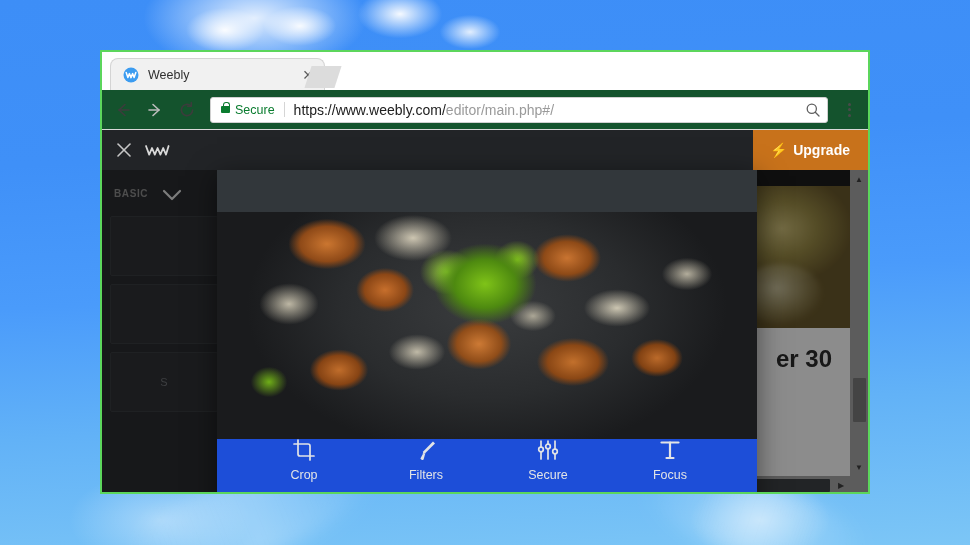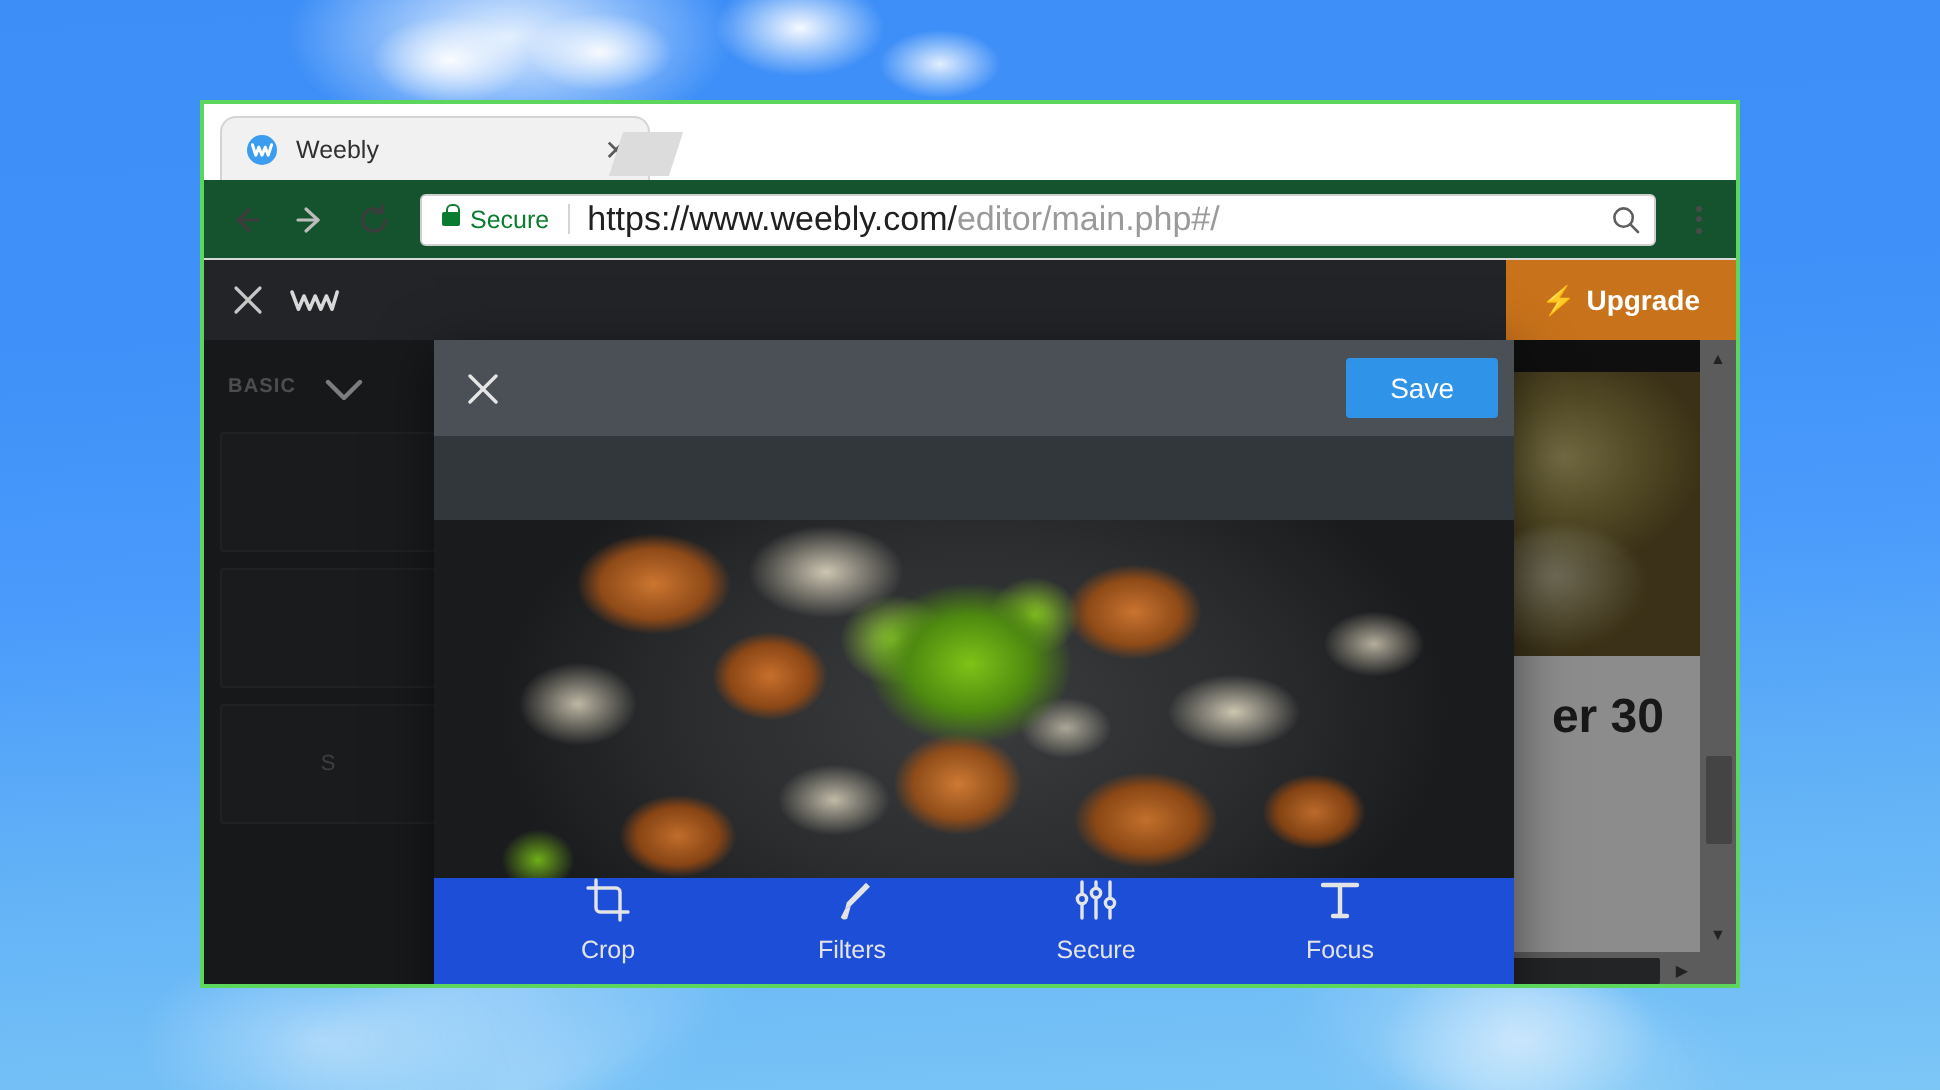--- a/index.html
+++ b/index.html
@@ -166,21 +166,21 @@
     border-bottom: none;
     border-radius: 3px 3px 0 0;
   }
   .omni-divider {
     width: 1px; height: 15px;
     background: #d5d5d5;
     margin: 0 9px;
     flex: none;
   }
   .url-text {
-    font-size: 17px;
+    font-size: 14px;
     color: #9a9a9a;
     white-space: nowrap;
     overflow: hidden;
     flex: 1;
   }
   .url-text b { color: #202020; font-weight: normal; }
   .omni-search-icon { flex: none; color: #5f5f5f; display: flex; }
   .menu-dots {
     width: 26px; height: 30px;
     display: flex; flex-direction: column;
@@ -627,30 +627,20 @@
         <span class="sb-arrow">◀</span>
         <div class="hthumb"></div>
         <span class="sb-arrow">▶</span>
       </div>
       <div class="corner-box"></div>
 
       <div class="dim"></div>
 
       <div id="photo-editor-modal">
 
-        <div class="pe-header">
-          <span class="pe-close">
-            <svg width="17" height="17" viewBox="0 0 17 17">
-                <line x1="2" y1="2" x2="15" y2="15" stroke="currentColor" stroke-width="1.7" stroke-linecap="round"></line>
-                <line x1="15" y1="2" x2="2" y2="15" stroke="currentColor" stroke-width="1.7" stroke-linecap="round"></line>
-              </svg>
-          </span>
-          <span class="pe-header-spacer"></span>
-          <button class="pe-save">Save</button>
-        </div>
 
         <div class="pe-subbar"></div>
 
         <div class="pe-canvas">
           <div class="pe-photo"></div>
         </div>
 
         <div class="pe-tools">
 
           <div class="pe-tool">

